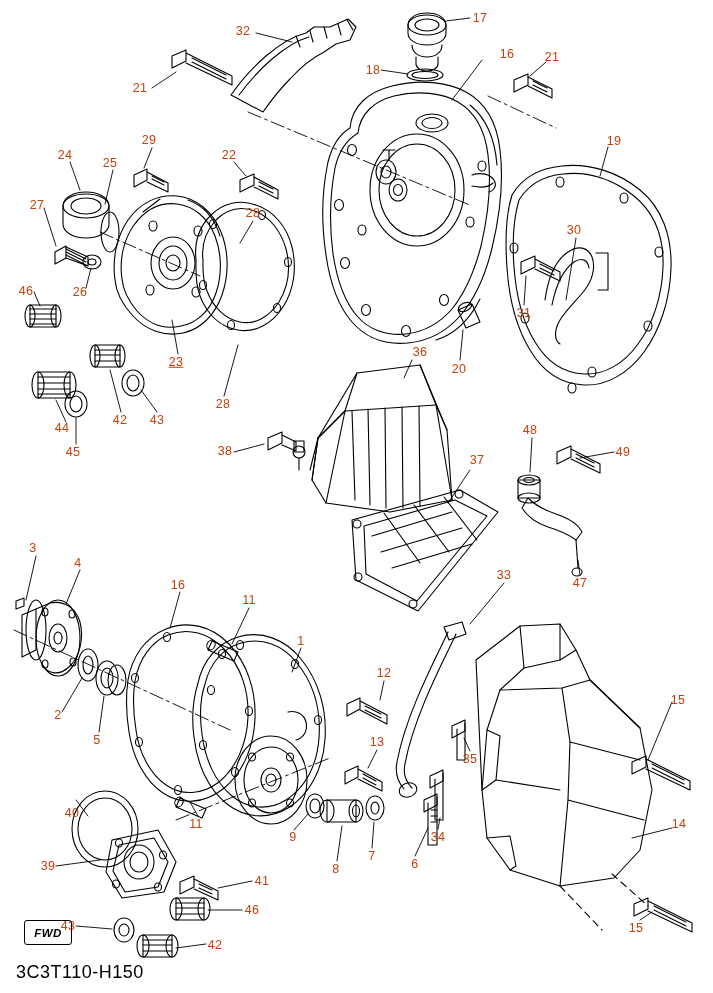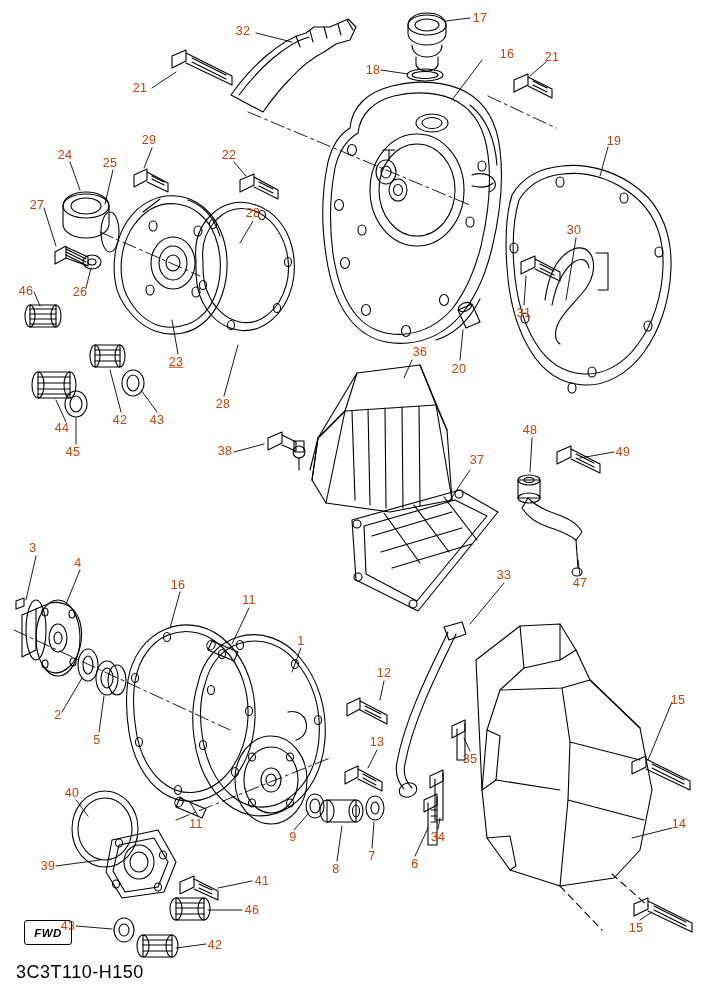--- a/index.html
+++ b/index.html
@@ -603,21 +603,21 @@
   <div class="callout" style="left:178px; top:585px;">16</div>
   <div class="callout" style="left:249px; top:600px;">11</div>
   <div class="callout" style="left:504px; top:575px;">33</div>
   <div class="callout" style="left:301px; top:641px;">1</div>
   <div class="callout" style="left:678px; top:700px;">15</div>
   <div class="callout" style="left:384px; top:673px;">12</div>
   <div class="callout" style="left:58px; top:715px;">2</div>
   <div class="callout" style="left:97px; top:740px;">5</div>
   <div class="callout" style="left:377px; top:742px;">13</div>
   <div class="callout" style="left:470px; top:759px;">35</div>
-  <div class="callout" style="left:72px; top:793px;">40</div>
+  <div class="callout" style="left:72px; top:813px;">40</div>
   <div class="callout" style="left:196px; top:824px;">11</div>
   <div class="callout" style="left:438px; top:837px;">34</div>
   <div class="callout" style="left:679px; top:824px;">14</div>
   <div class="callout" style="left:293px; top:837px;">9</div>
   <div class="callout" style="left:336px; top:869px;">8</div>
   <div class="callout" style="left:372px; top:856px;">7</div>
   <div class="callout" style="left:415px; top:864px;">6</div>
   <div class="callout" style="left:48px; top:866px;">39</div>
   <div class="callout" style="left:262px; top:881px;">41</div>
   <div class="callout" style="left:252px; top:910px;">46</div>

